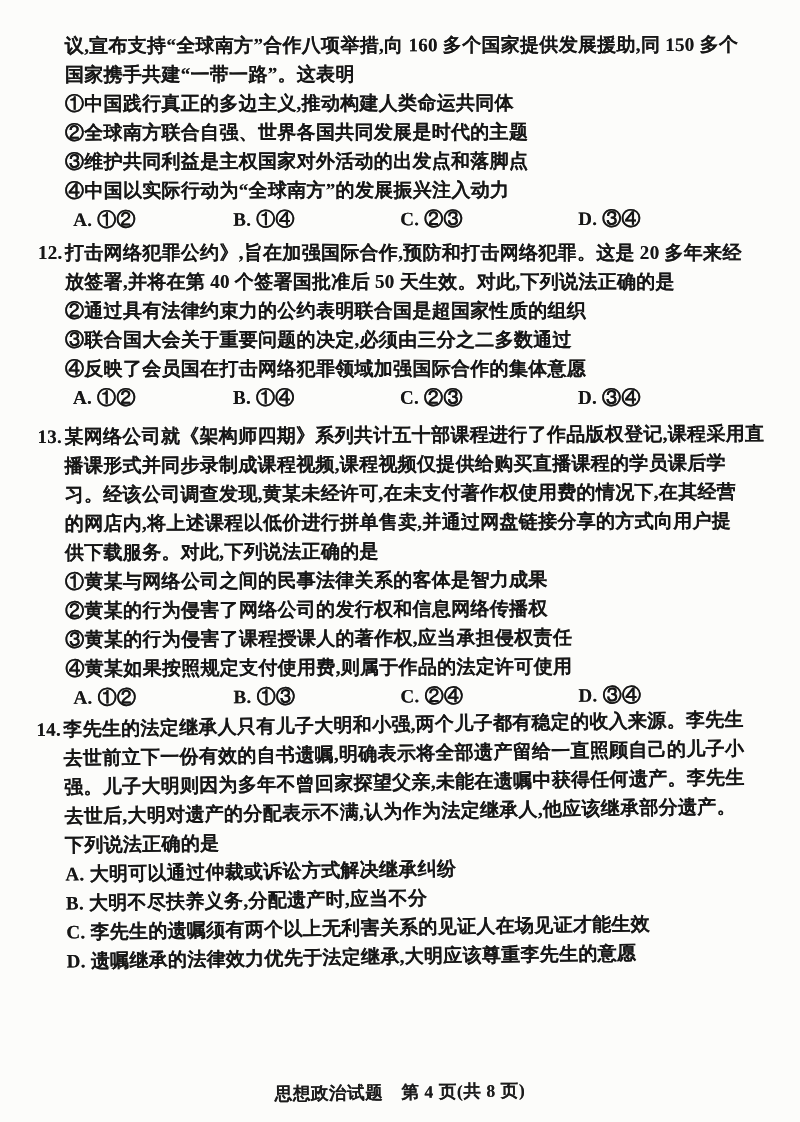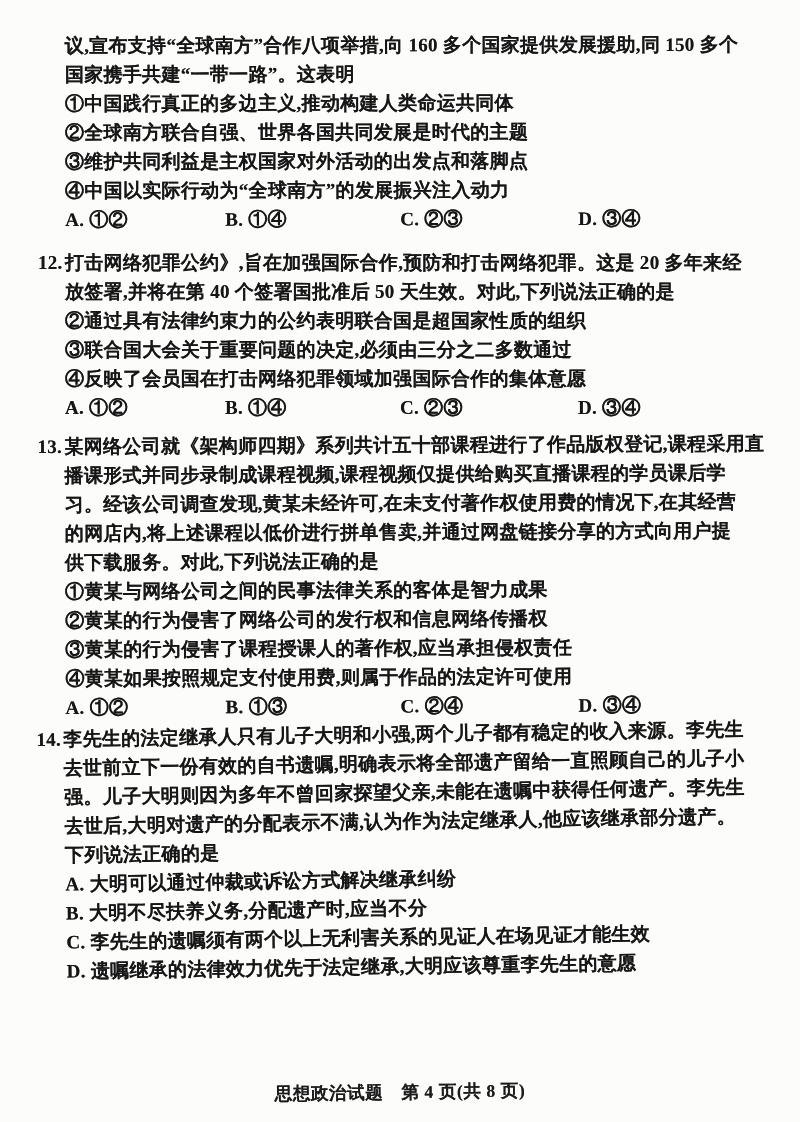--- a/index.html
+++ b/index.html
@@ -16,28 +16,28 @@
   .content{
     position:absolute;
     left:38px;top:31px;width:738px;
     font-size:19px;
     line-height:29px;
     letter-spacing:.3px;
   }
   .q{position:relative;padding-left:27px;}
   .q .line{white-space:nowrap;}
   .qnum{position:absolute;left:0;}
-  .q12{margin-top:14px;}
+  .q12{margin-top:4px;}
   .q13{margin-top:10px;transform:rotate(-.25deg);transform-origin:0 50%;}
   .q14{margin-top:3px;transform:rotate(-.85deg);transform-origin:0 50%;}
   .q11{transform:rotate(-.1deg);transform-origin:0 50%;}
   .opts{position:relative;height:29px;}
   .opt{position:absolute;white-space:nowrap;}
-  .oA{left:0;}
-  .oB{left:160px;}
+  .oA{left:8px;}
+  .oB{left:168px;}
   .oC{left:335px;}
   .oD{left:513px;}
   .footer{
     position:absolute;
     left:0;right:0;
     top:1080px;
     text-align:center;
     font-size:17.5px;
     letter-spacing:.6px;
     transform:rotate(-.8deg);

